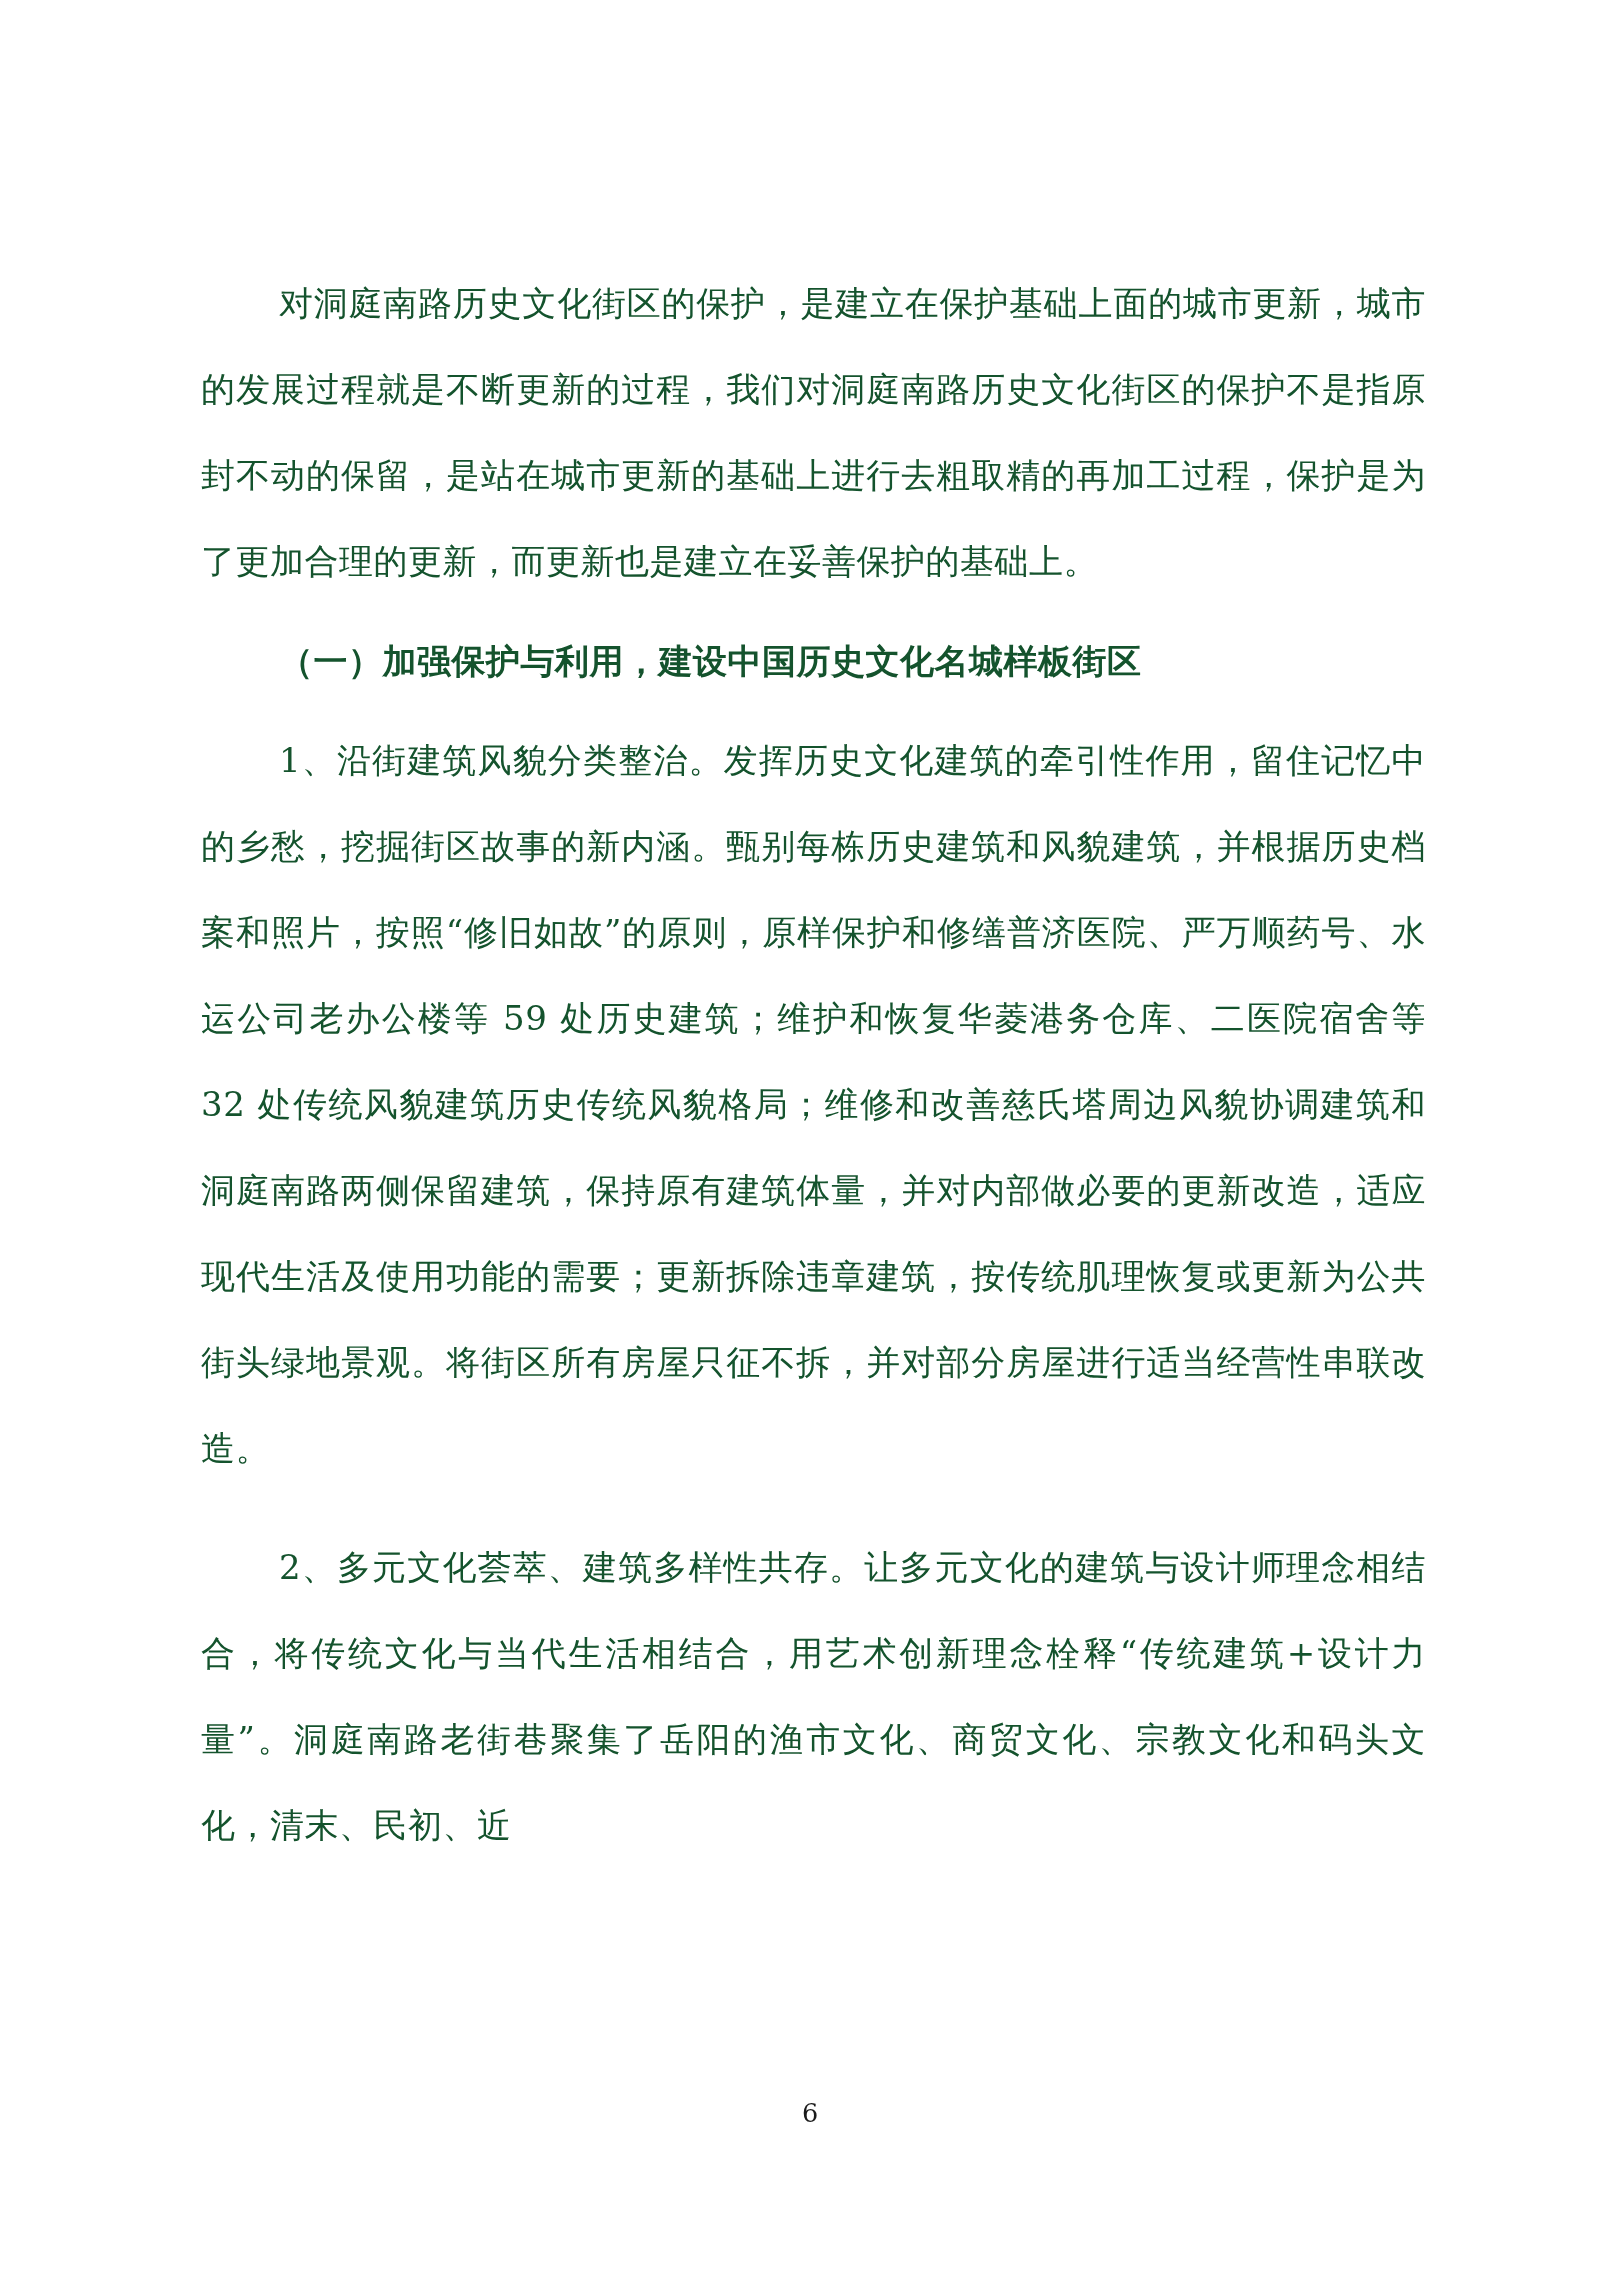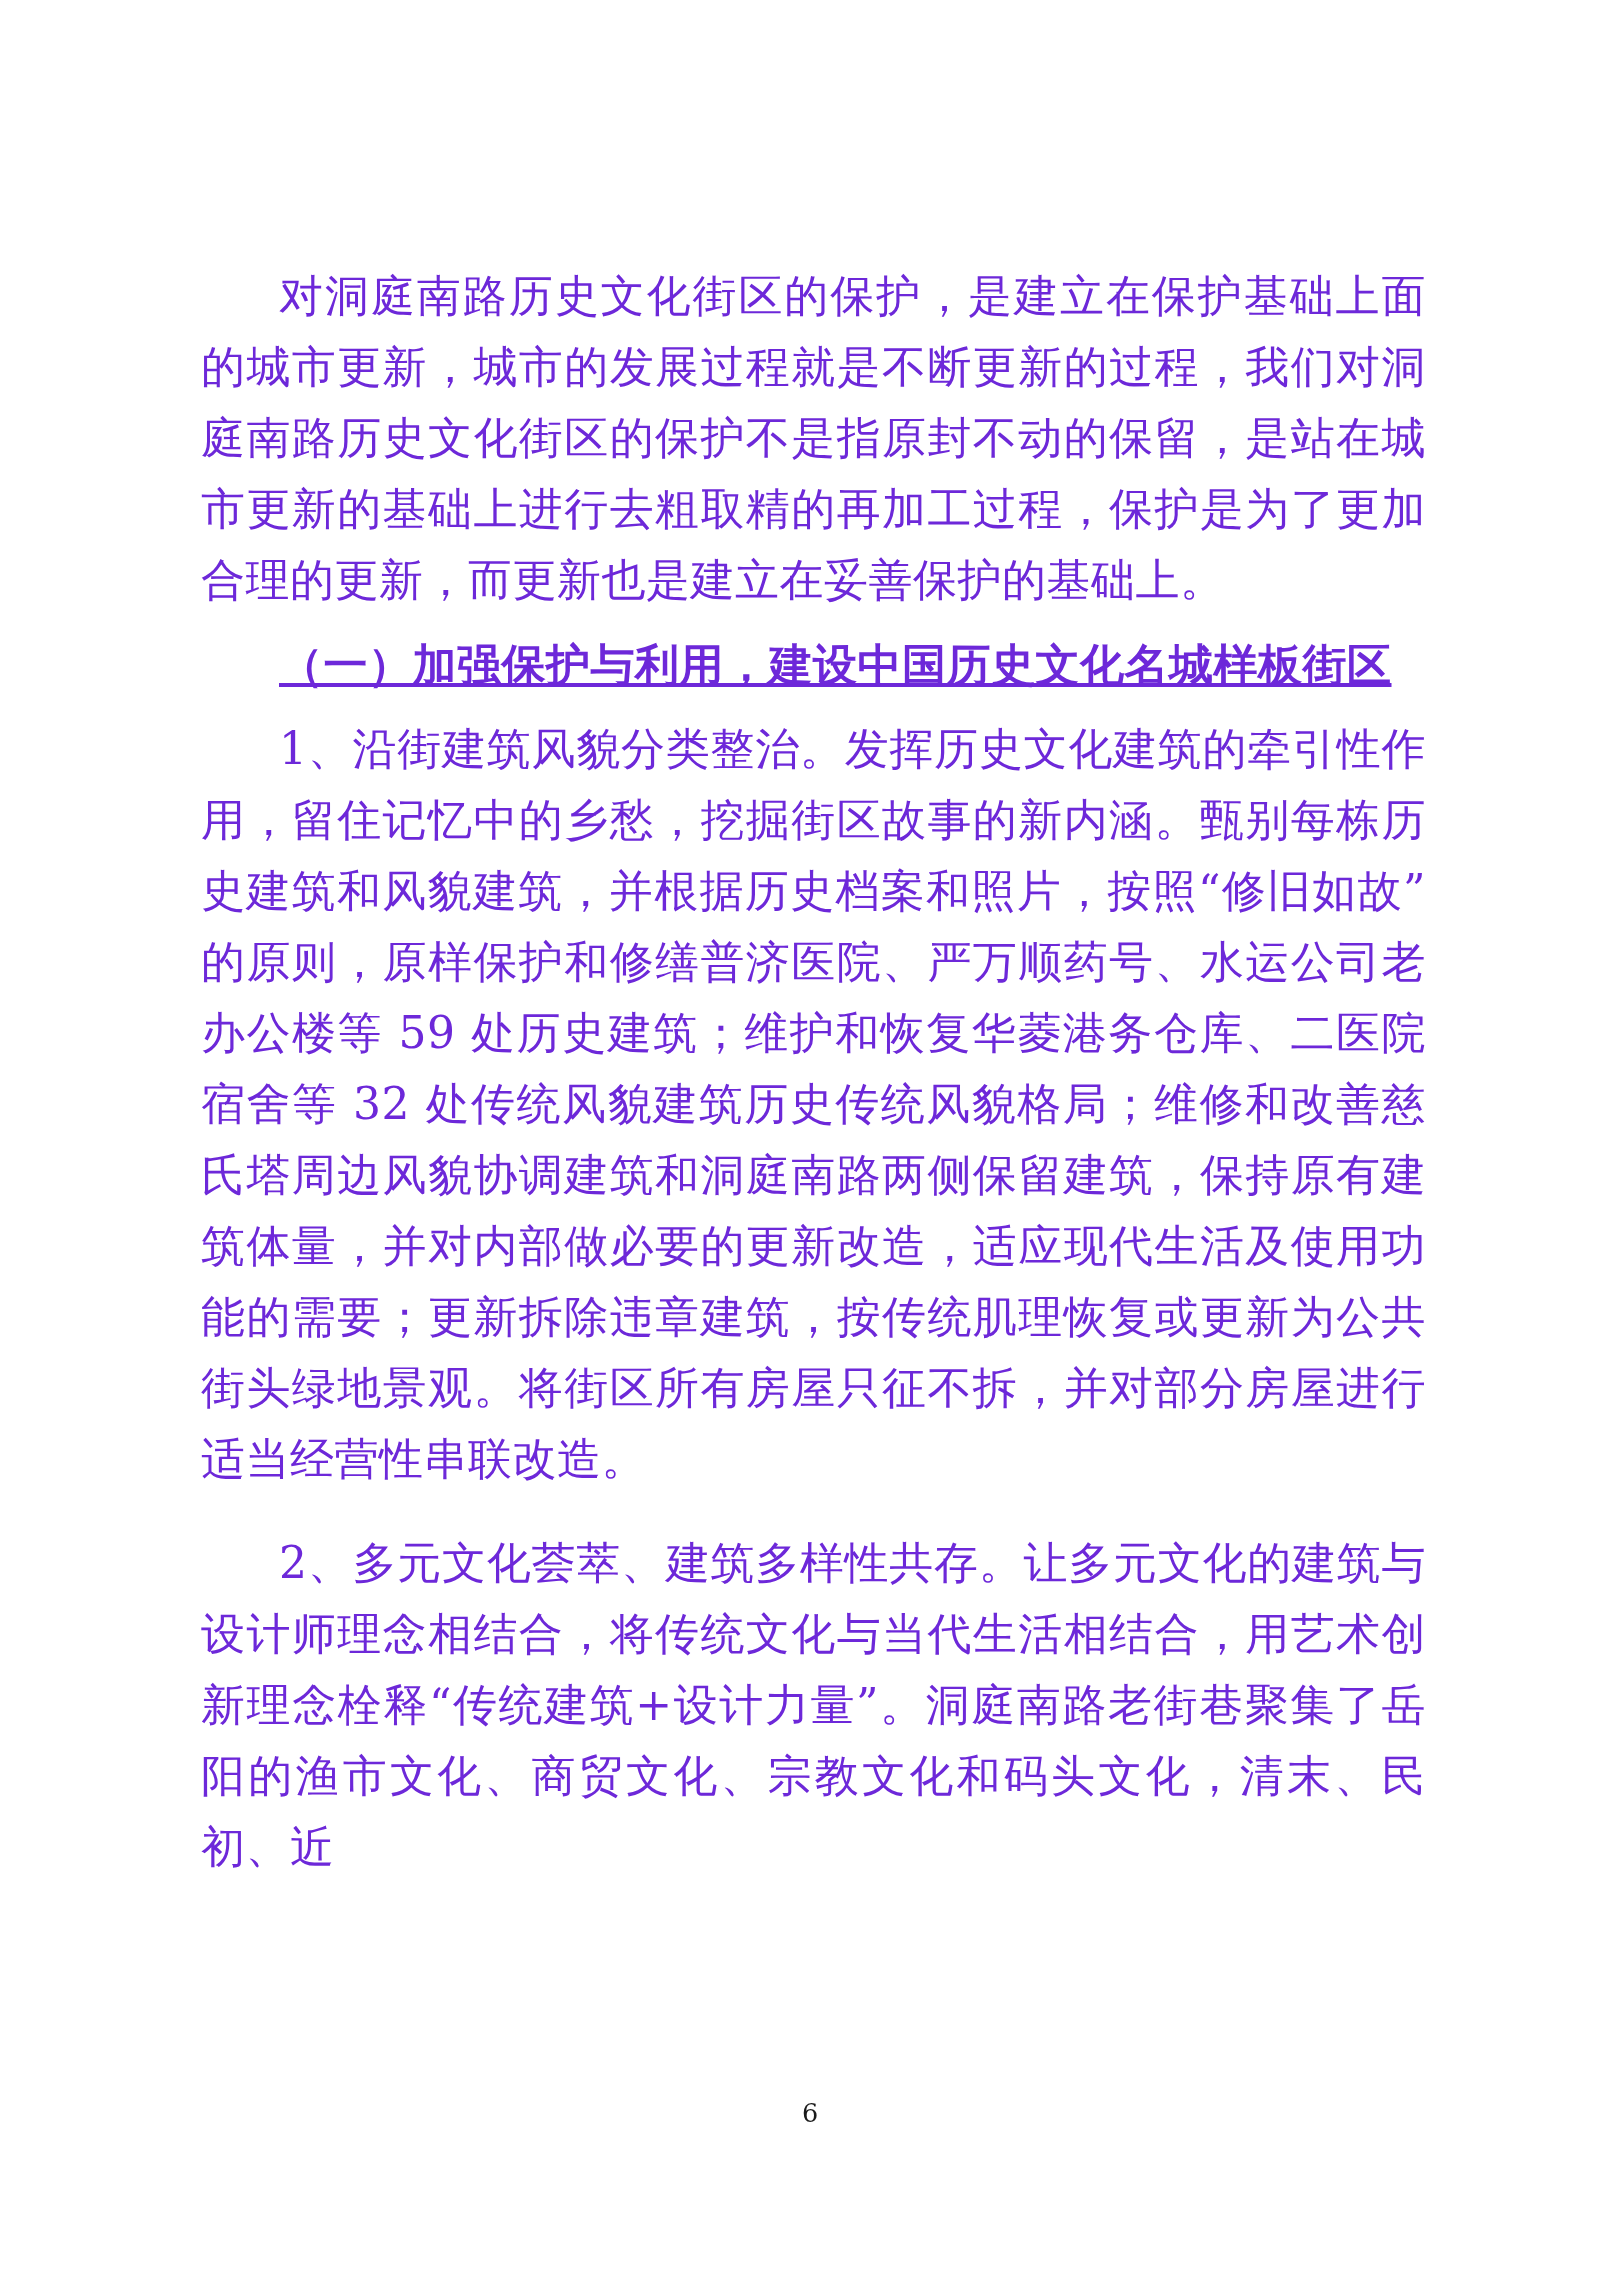--- a/index.html
+++ b/index.html
@@ -17,35 +17,34 @@
     overflow: hidden;
   }
   .content {
     position: absolute;
     left: 201px;
     top: 260px;
     width: 1225px;
   }
   .para {
     font-family: "DejaVu Serif", "Liberation Serif", serif;
-    font-size: 44px;
-    line-height: 71px;
-    color: #6d28d9;
+    font-size: 34px;
+    line-height: 86px;
+    color: #14532d;
     text-align: justify;
     text-justify: inter-ideograph;
     letter-spacing: 0.5px;
     margin: 0 0 0 0;
   }
   .para.indent {
     text-indent: 78px;
   }
   .para.heading {
     font-weight: bold;
     text-indent: 78px;
-    text-decoration: underline;
   }
   .gap-small {
     height: 13.7px;
   }
   .gap-med {
     height: 33px;
   }
   .bold {
     font-weight: normal;
   }

